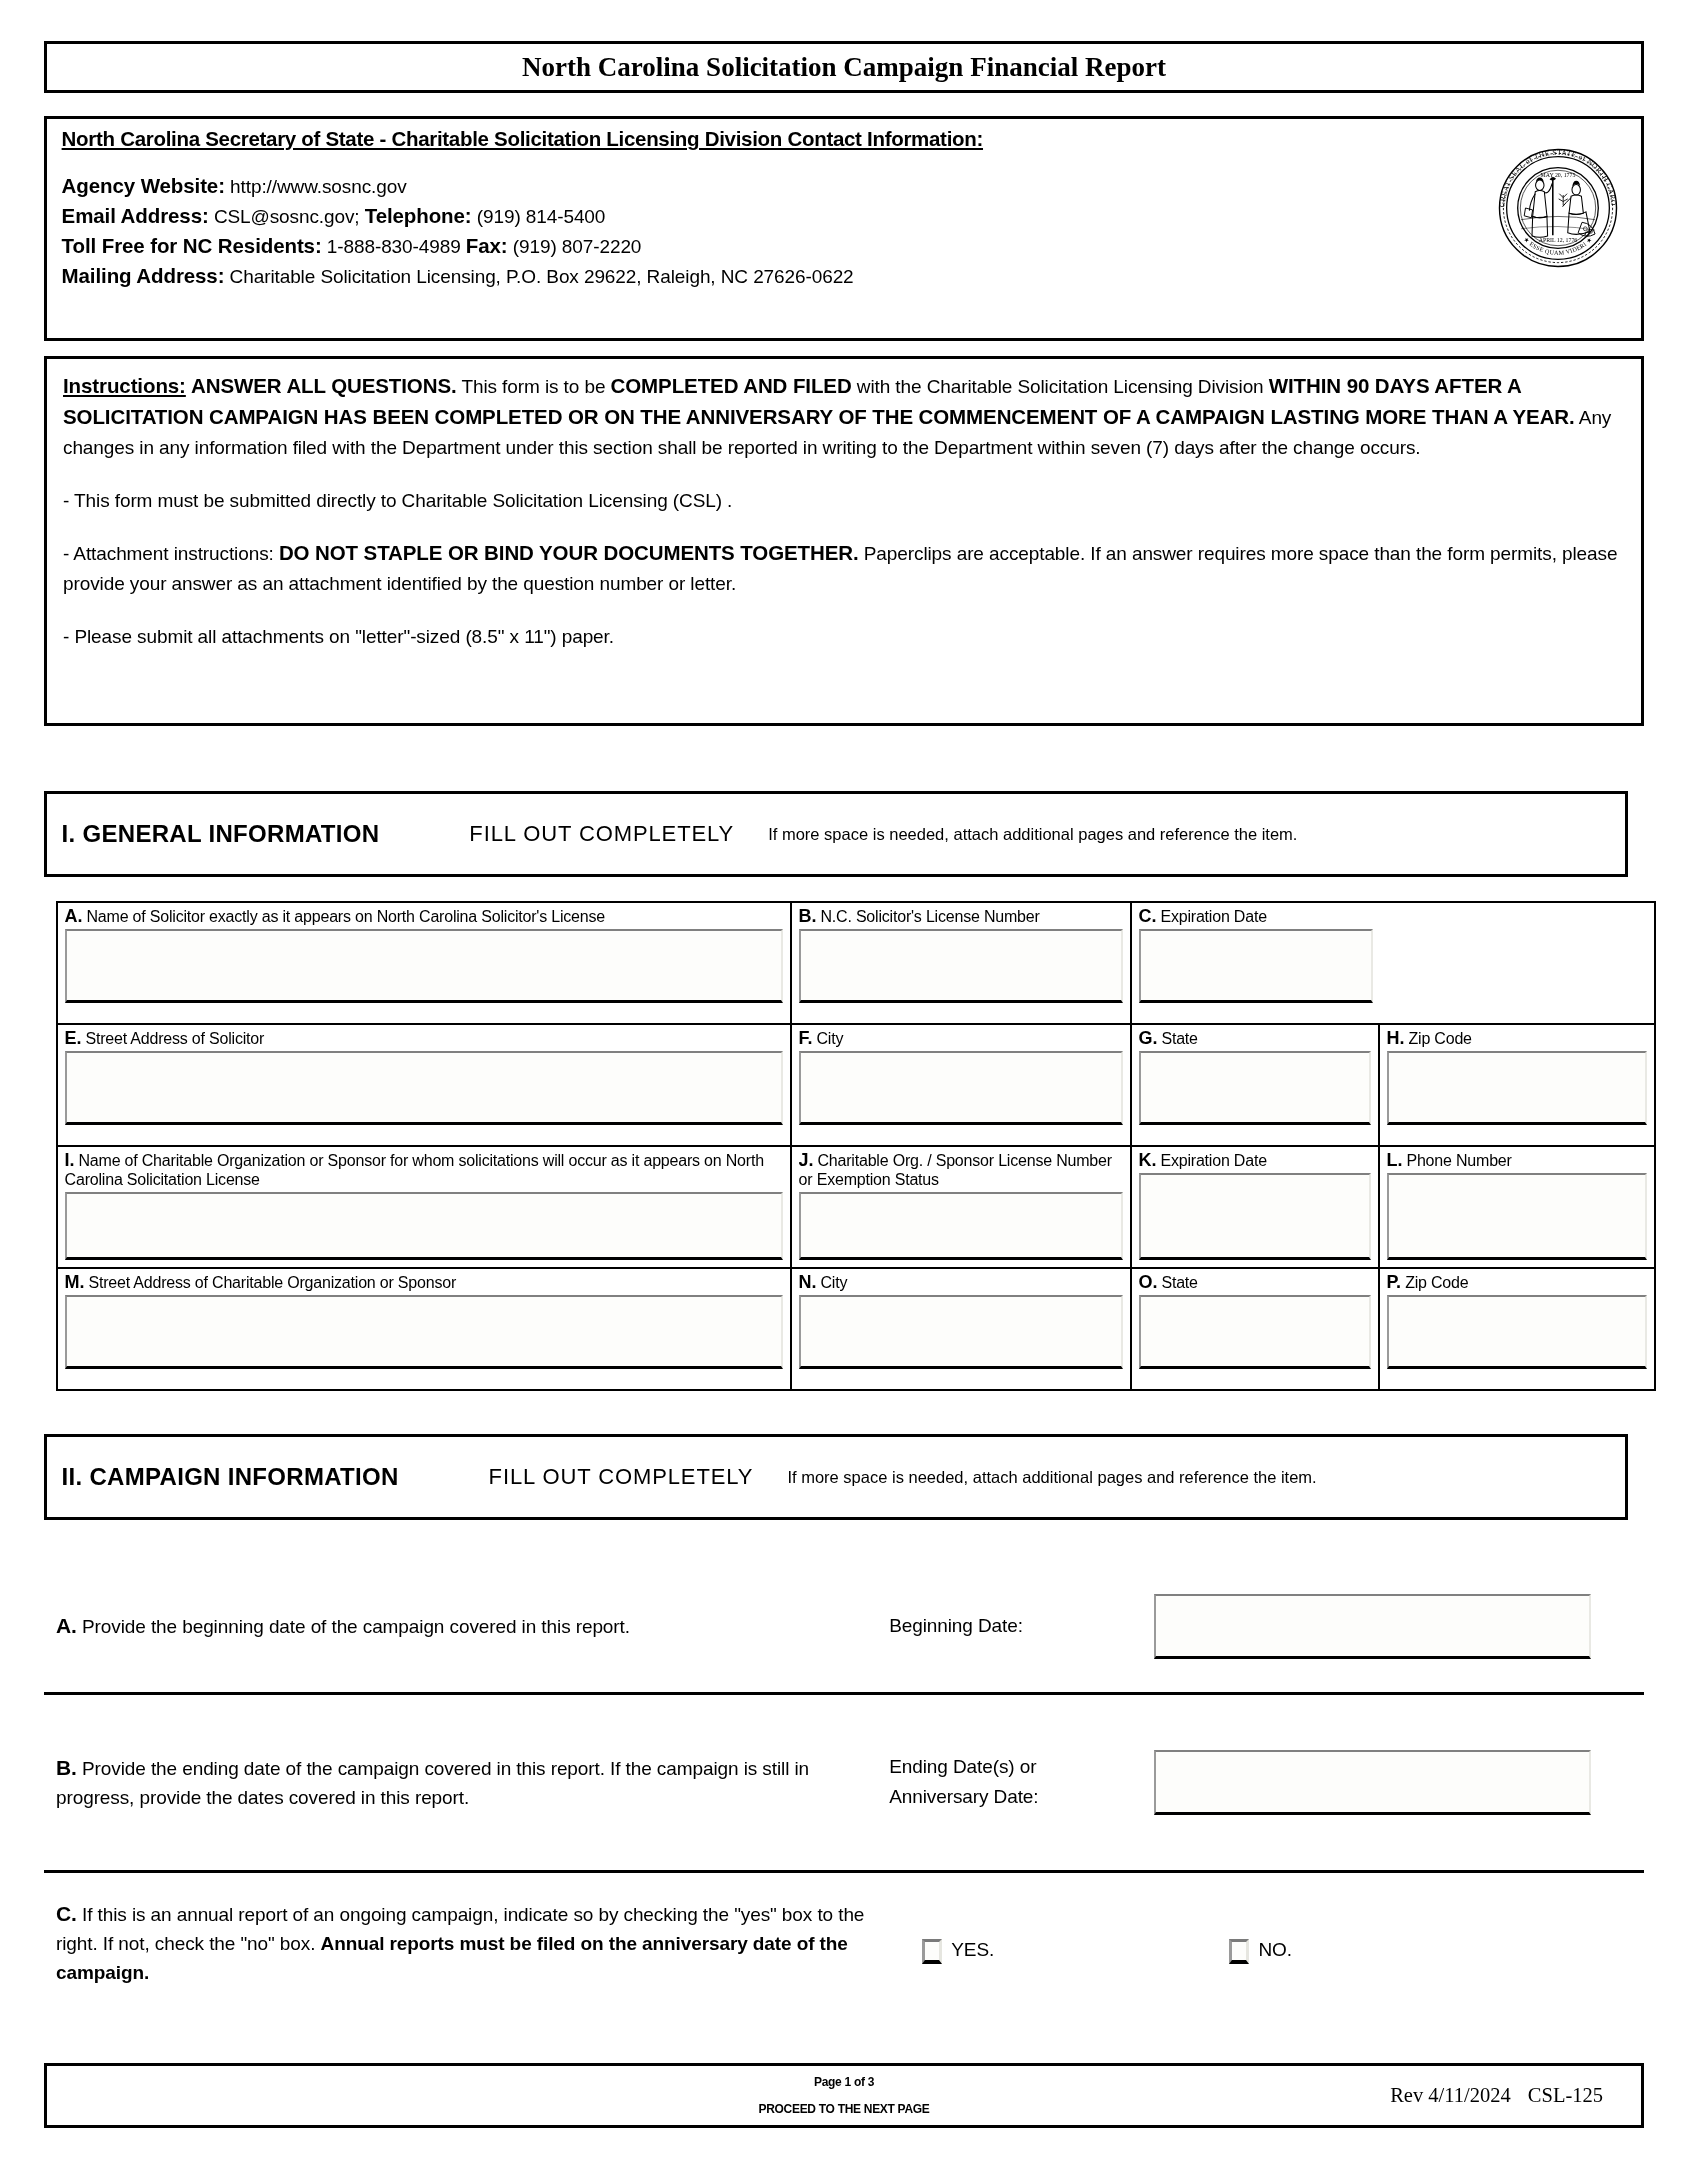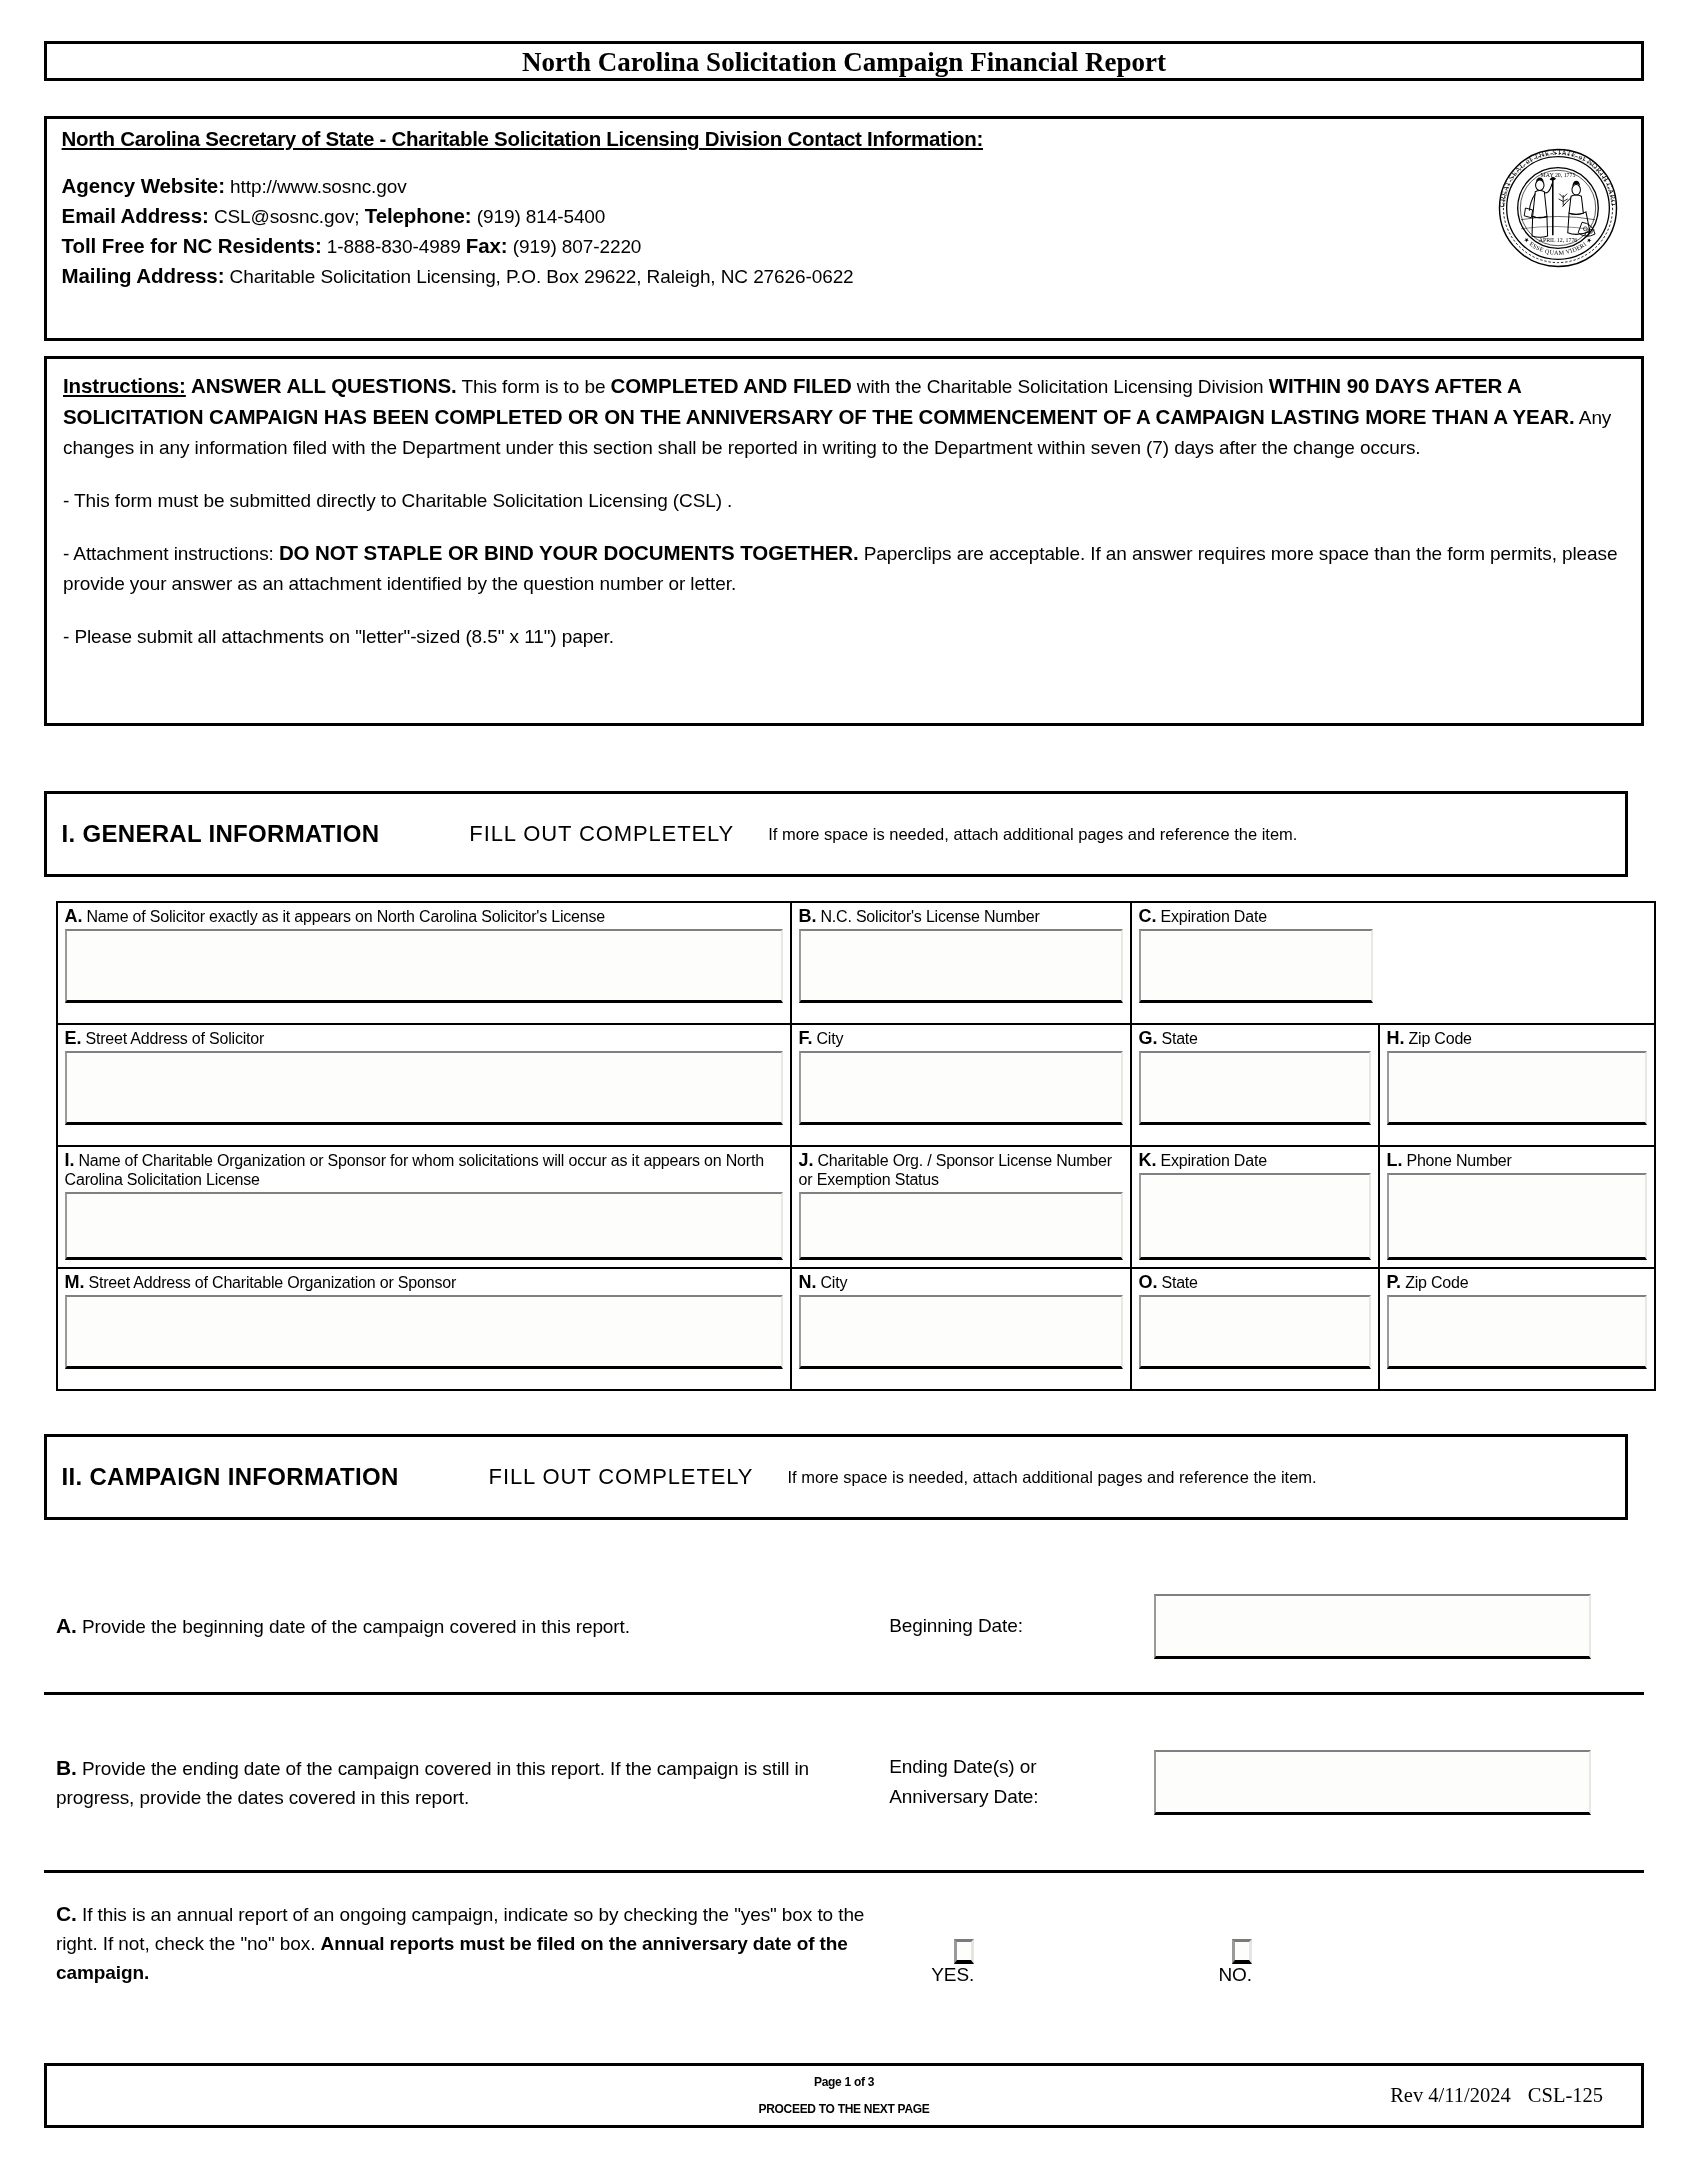--- a/index.html
+++ b/index.html
@@ -27,23 +27,23 @@
   .hardbox {
     border: 3.3px solid #000;
     box-sizing: border-box;
     background: #fff;
   }
 
   
   #title-bar {
     position: absolute;
     left: 44px; top: 41px;
-    width: 1600px; height: 40px;
-    display: flex;
-    align-items: flex-end;
+    width: 1600px; height: 52px;
+    display: flex;
+    align-items: center;
     justify-content: center;
   }
   #title-text {
     font-family: "Liberation Serif", serif;
     font-weight: bold;
     font-size: 27px;
     letter-spacing: 0px;
     white-space: nowrap;
   }
 
@@ -221,23 +221,22 @@
   }
   #q-a-row { top: 1573px; height: 106px; }
   #rule-1  { top: 1692px; }
   #rule-2  { top: 1870px; }
   #q-b-row { top: 1706px; height: 152px; }
   #q-c-row { top: 1890px; height: 165px; align-items: flex-start; }
 
   #q-c-row .qtext { margin-top: 9.3px; }
   .checkbox-wrap {
     display: flex;
-    align-items: flex-end;
+    align-items: flex-start;
     margin-top: 49px;
-    flex-direction: column;
   }
   .ckbox {
     width: 20px; height: 25px;
     background: #fdfdfb;
     border-top: 3.3px solid #7a7a7a;
     border-left: 3.3px solid #9a9a9a;
     border-right: 3.3px solid #e6e6e0;
     border-bottom: 4px solid #000;
     box-sizing: border-box;
   }

